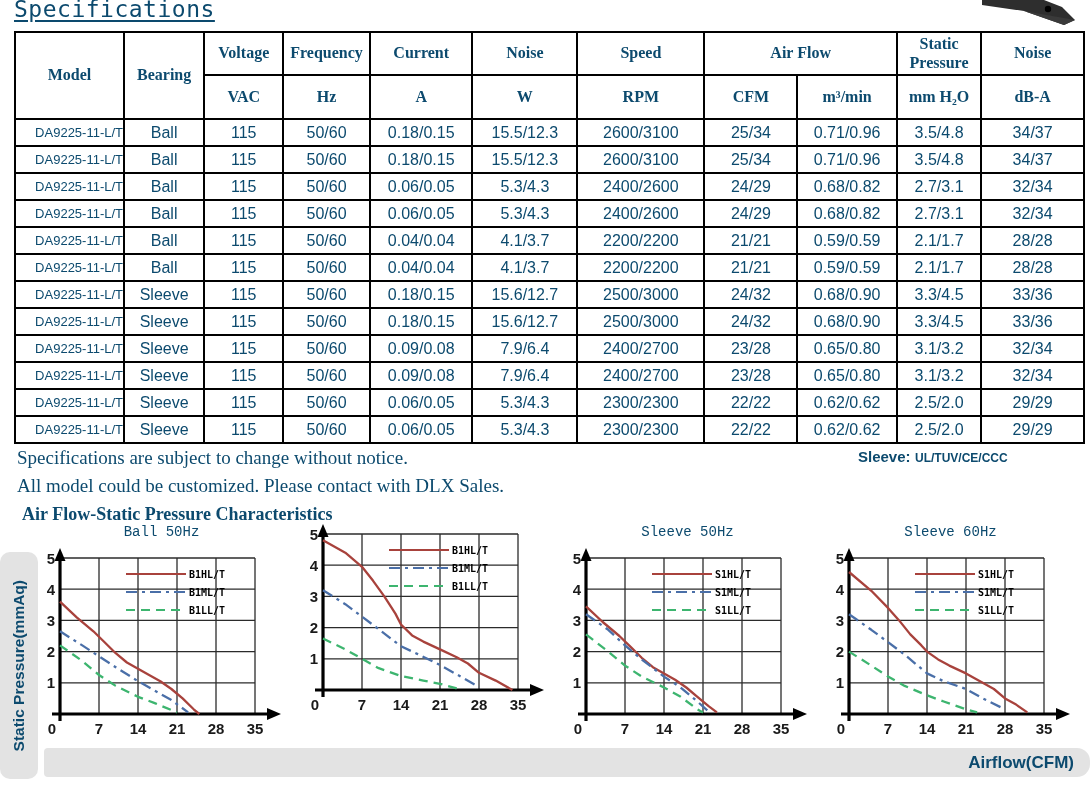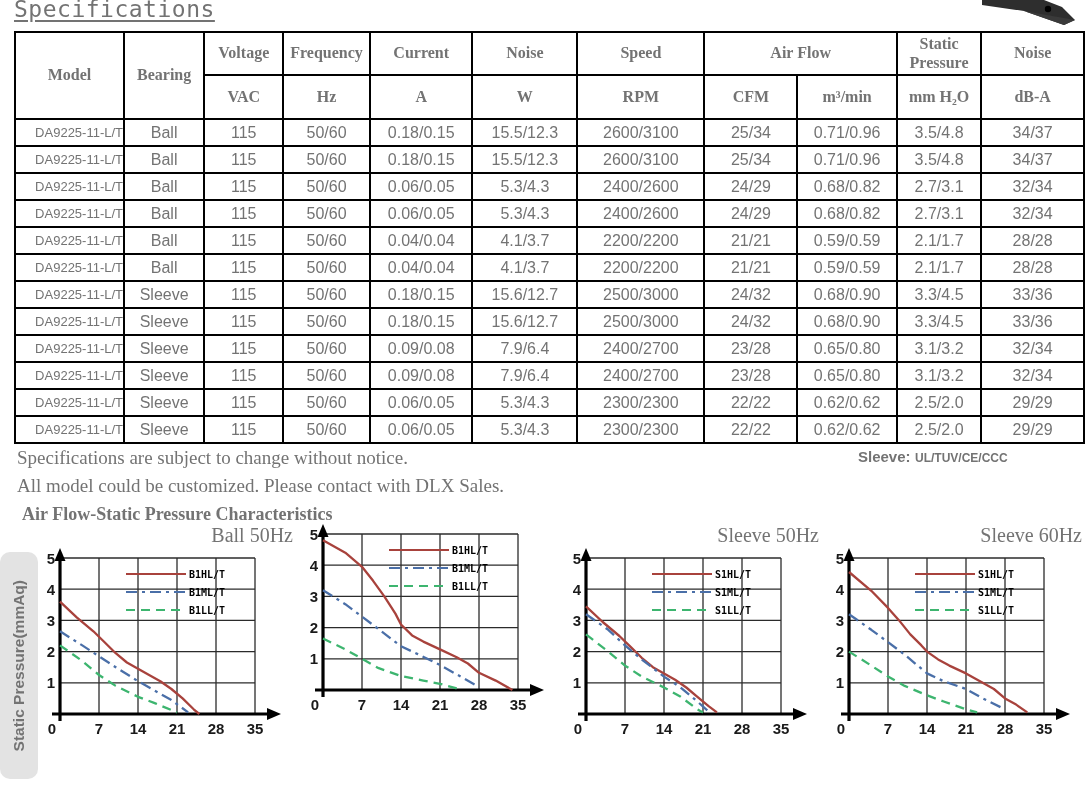--- a/index.html
+++ b/index.html
@@ -1,17 +1,17 @@
 <!DOCTYPE html>
 <html><head>
 <meta charset="utf-8">
 <style>
   html,body{margin:0;padding:0;background:#fff;}
   .page{position:relative;width:1092px;height:785px;background:#fff;overflow:hidden;
-        font-family:"Liberation Sans",sans-serif;color:#737373;}
+        font-family:"Liberation Sans",sans-serif;color:#0c4a6e;}
 
   
   .page-title{position:absolute;left:14px;top:-4px;margin:0;
     font-family:"DejaVu Sans Mono",monospace;font-weight:500;font-size:23px;
     text-decoration:underline;text-underline-offset:3px;letter-spacing:0.5px;}
 
   
   .photo{position:absolute;right:10px;top:0;}
 
   
@@ -31,22 +31,22 @@
   .safety .lbl{font-size:15px;}
   .safety .val{font-size:12px;margin-left:0;}
 
   
   .section-title{position:absolute;left:14px;top:496px;margin:8px;
     font-family:"Liberation Serif",serif;font-weight:bold;font-size:18px;}
 
   
   .charts-row{position:absolute;left:30px;top:524px;width:1052px;display:flex;}
   .chart-block{width:263px;}
-  .chart-title{height:24px;text-align:right;
-    font-family:Liberation Serif, serif;font-weight:500;font-size:20px;}
+  .chart-title{height:24px;text-align:center;
+    font-family:Liberation Mono, monospace;font-weight:500;font-size:14px;}
   .chart-svg svg{display:block;width:263px;height:200px;}
   .grid{stroke:#2b2b2b;stroke-width:1.3;}
   .axis{stroke:#000;stroke-width:3.2;}
   .tick{font:bold 15px "Liberation Sans",sans-serif;fill:#1a1a1a;}
   .legend{font:bold 10px "DejaVu Sans Mono",monospace;fill:#000;}
 
   
   .ylabel-strip{position:absolute;left:0;top:552px;width:38px;height:227px;
     background:#e3e3e3;border-radius:10px;display:flex;align-items:center;justify-content:center;}
   .ylabel-strip span{writing-mode:vertical-rl;transform:rotate(180deg);
@@ -442,14 +442,17 @@
             <text class="legend" x="159" y="65.8">S1LL/T</text>
             <polyline fill="none" stroke="#3db56f" stroke-width="2.3" stroke-linejoin="round" stroke-dasharray="9 6" points="30.0,103.6 52.3,117.6 69.0,128.6 85.7,137.9 108.0,147.3 124.7,153.5 147.0,161.3 158.1,164.4"></polyline>
           </svg>
         </div>
     </div>
   </div>
 
   <div class="ylabel-strip">
     <span>Static Pressure(mmAq)</span>
   </div>
+  <div class="xlabel-strip">
+    <span>Airflow(CFM)</span>
+  </div>
 
 </div>
 
 </body></html>

